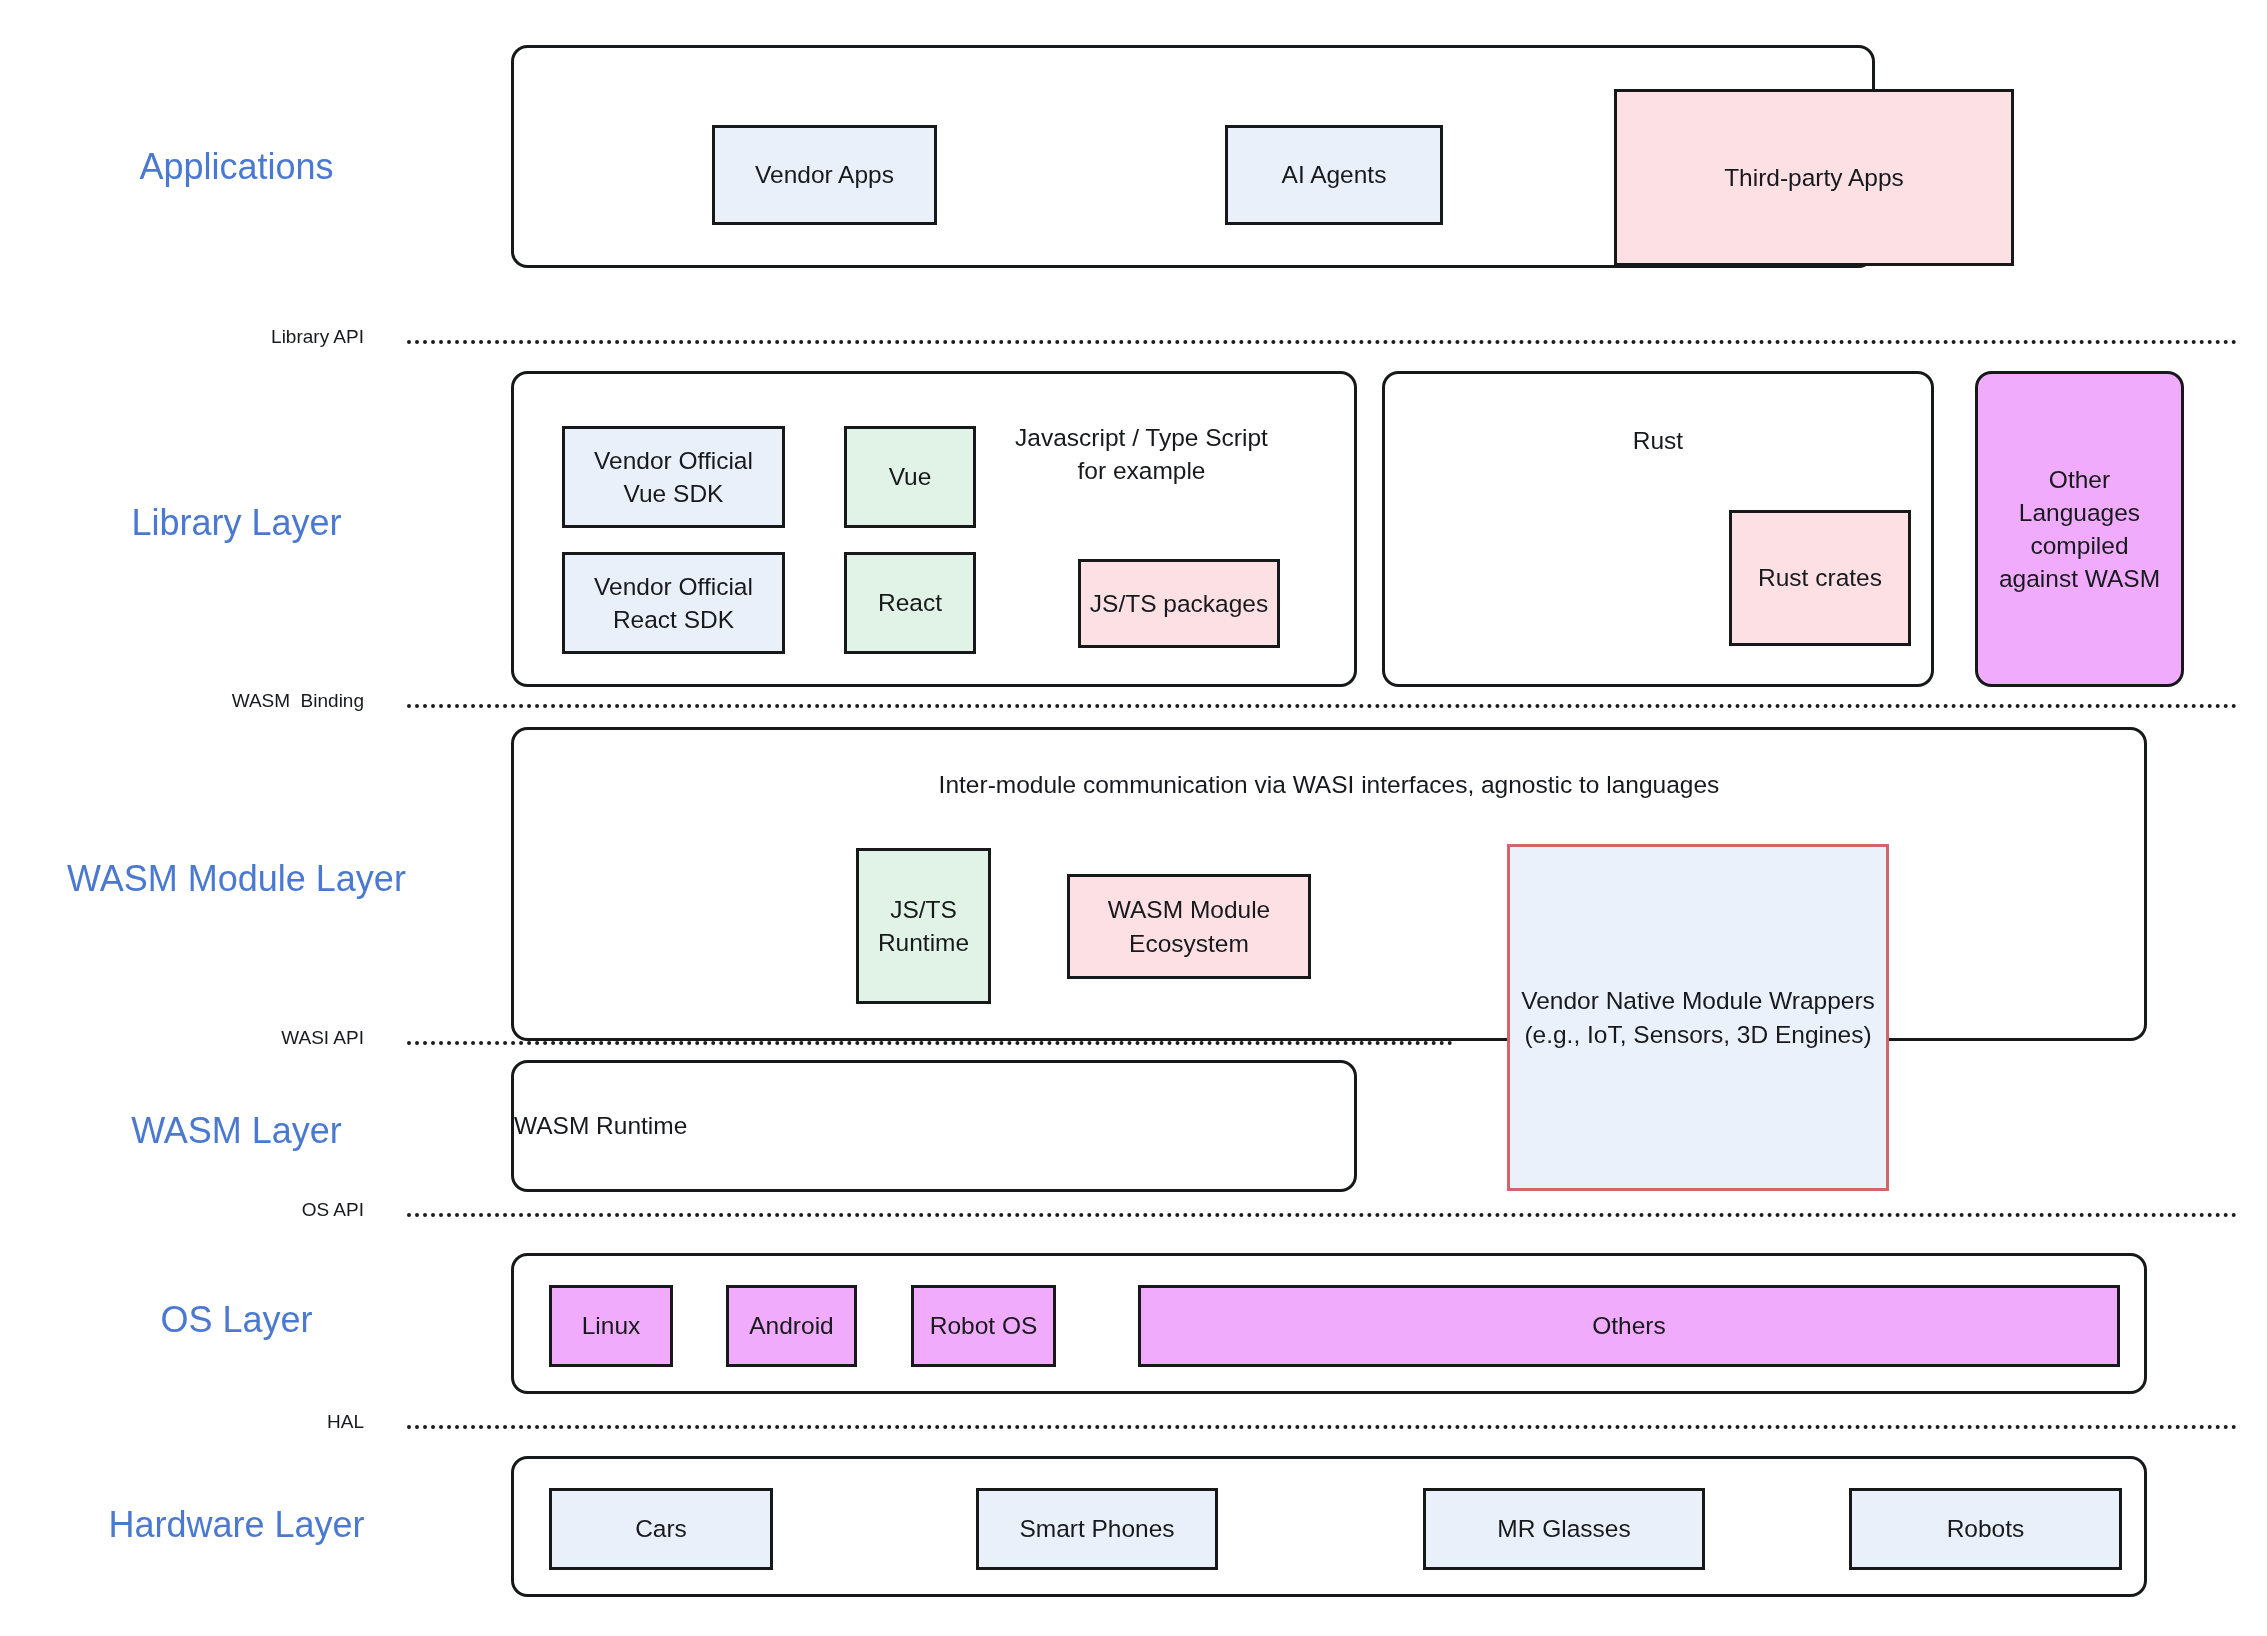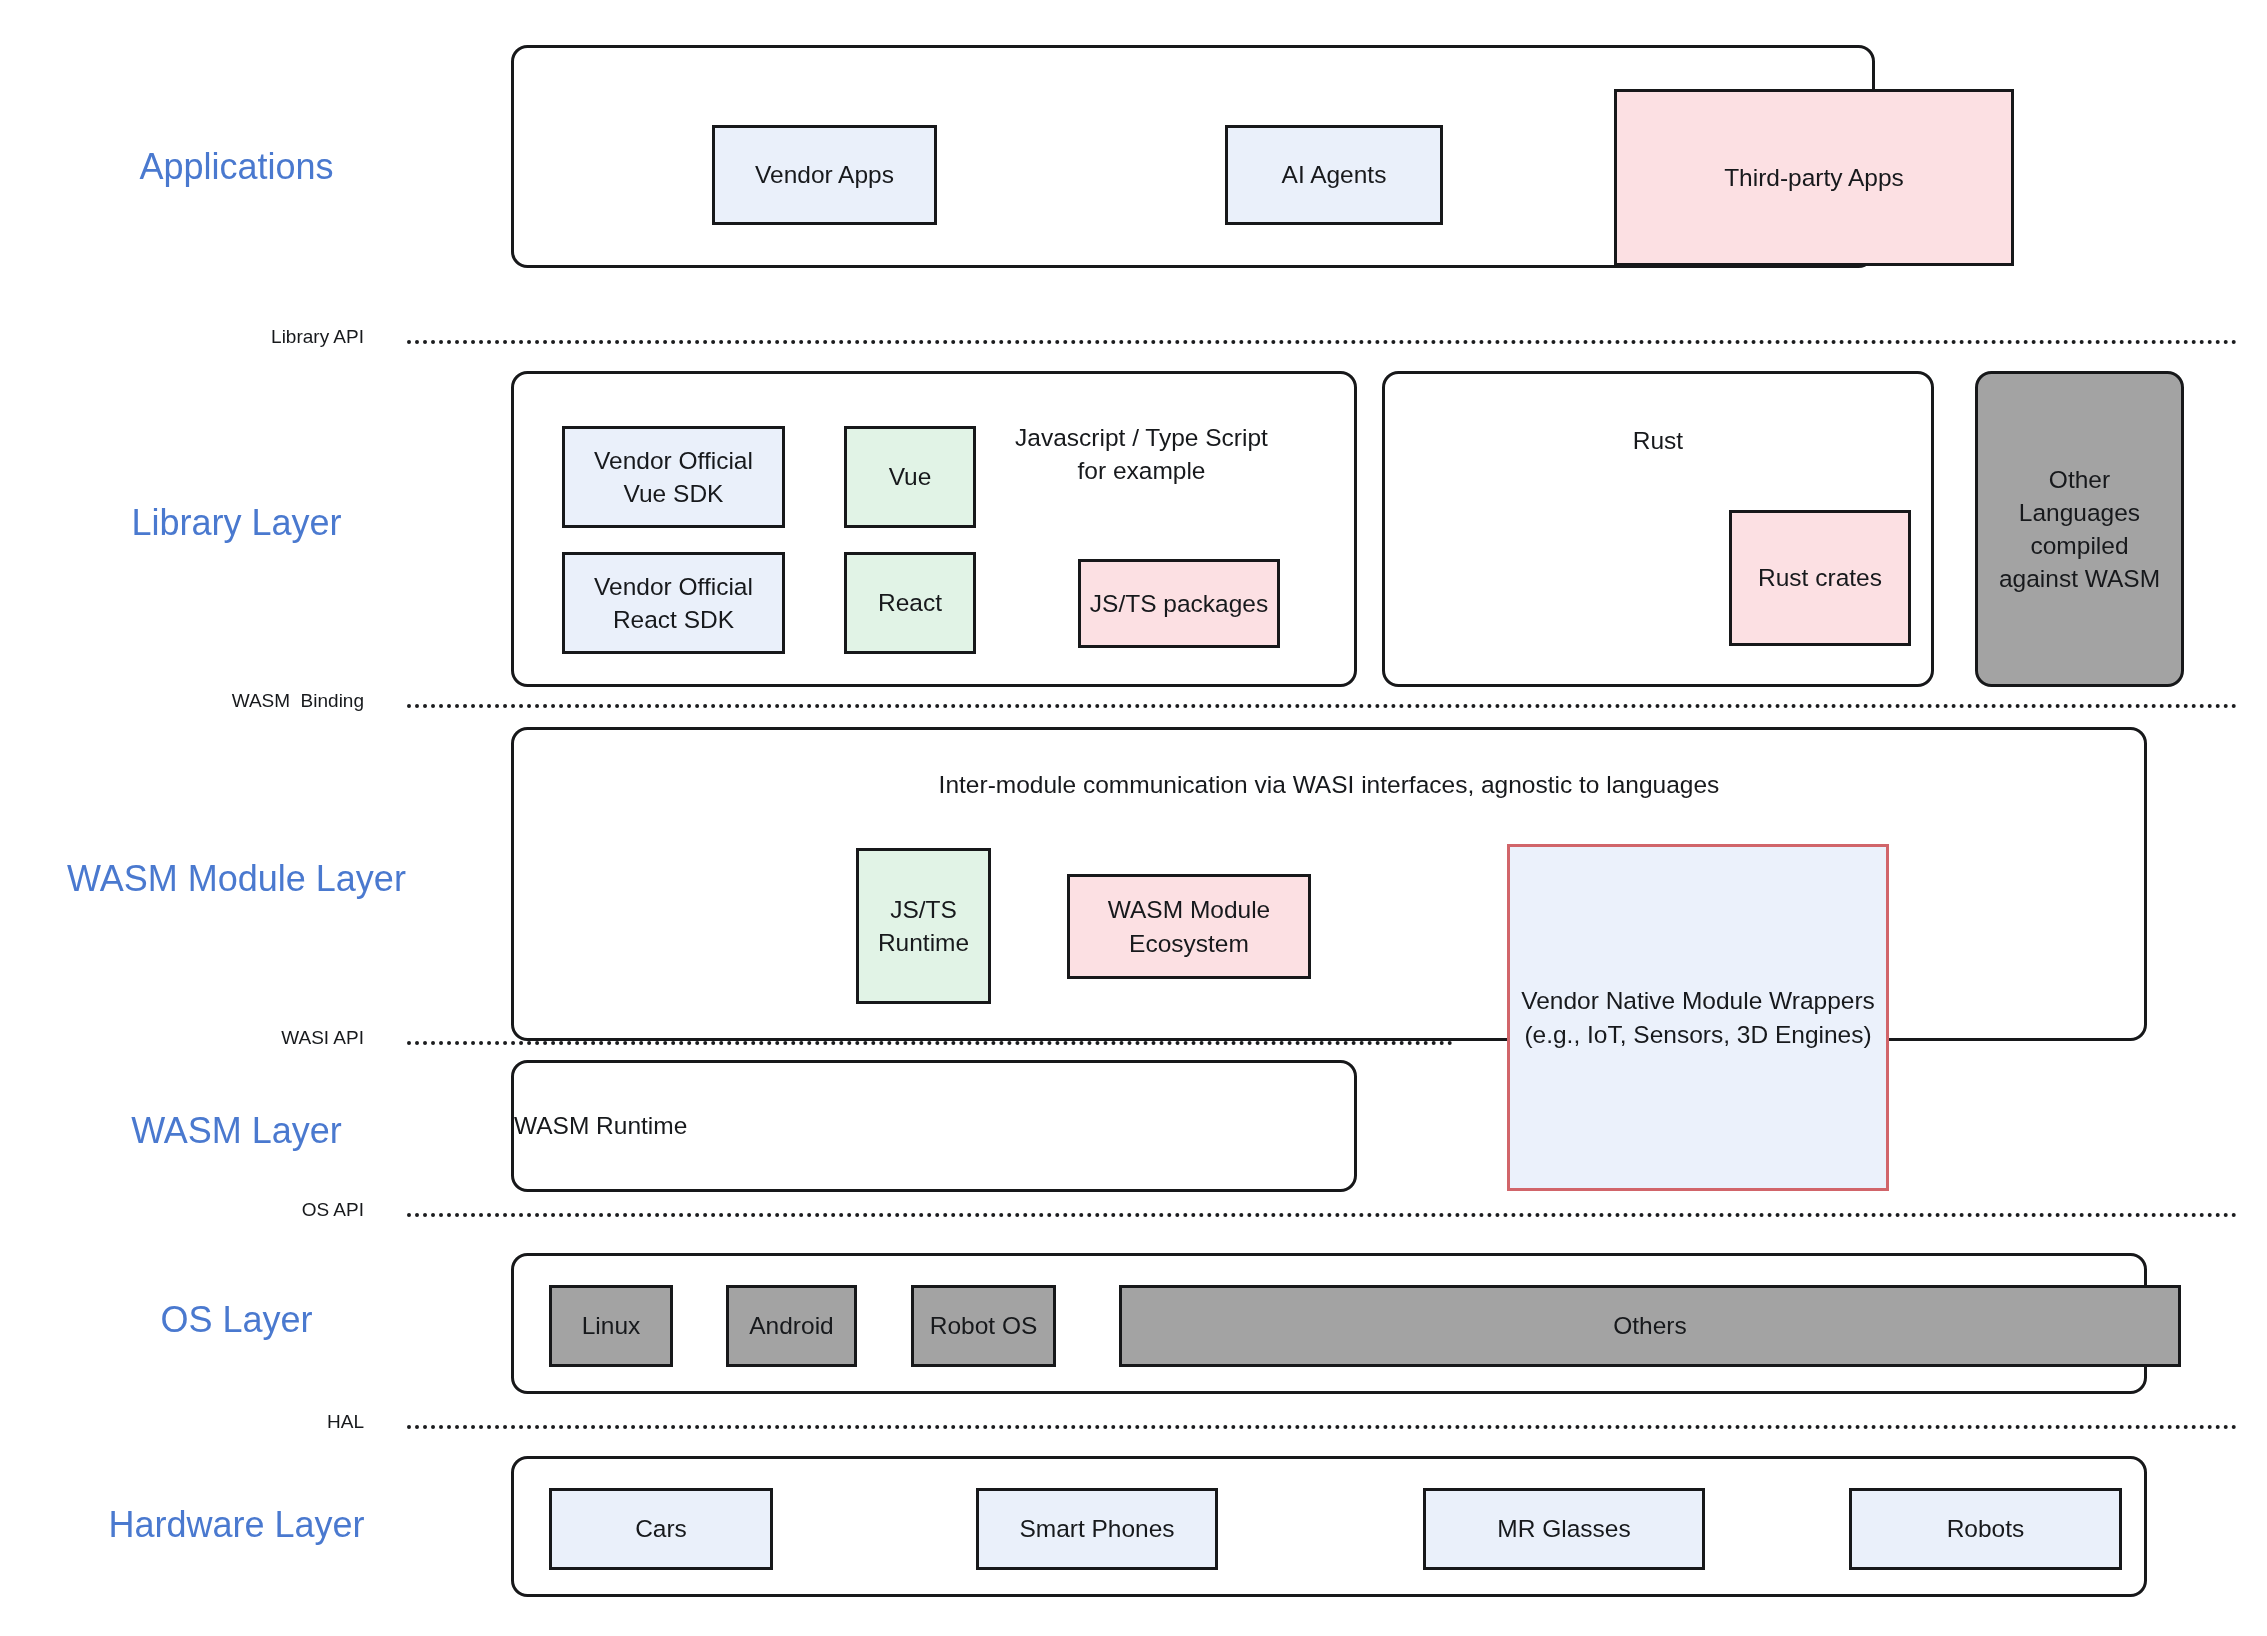--- a/index.html
+++ b/index.html
@@ -57,21 +57,21 @@
     justify-content: center;
     text-align: center;
     font-size: 24.5px;
     line-height: 1.35;
     color: #17191c;
     padding: 3.6px 7.3px;
   }
   .fill-blue  { background: #eaf0fa; }
   .fill-pink  { background: #fce0e3; }
   .fill-green { background: #e1f3e6; }
-  .fill-white { background: #a3a3a3; }
+  .fill-white { background: #f0abfc; }
 
   .node.red-outline {
     border: 3.6px solid #d1656a;
     background: #ebf1fb;
     z-index: 6;
   }
 
   
   .plain-text {
     position: absolute;
@@ -150,21 +150,21 @@
 
   <div class="container-box" style="left:511px; top:1060px; width:846px; height:132px;
        display:flex; align-items:center; justify-content:flex-start;">
     <div class="plain-text" style="position:static;">WASM Runtime</div>
   </div>
 
   <div class="container-box" style="left:511px; top:1253px; width:1636px; height:141px;">
     <div class="node fill-white" style="left:35px; top:29px; width:124px; height:82px;text-align:center;">Linux</div>
     <div class="node fill-white" style="left:212px; top:29px; width:131px; height:82px;">Android</div>
     <div class="node fill-white" style="left:397px; top:29px; width:145px; height:82px;">Robot OS</div>
-    <div class="node fill-white" style="left:605px; top:29px; width:1062px; height:82px;">Others</div>
+    <div class="node fill-white" style="left:624px; top:29px; width:982px; height:82px;">Others</div>
   </div>
 
   <div class="container-box" style="left:511px; top:1456px; width:1636px; height:141px;">
     <div class="node fill-blue" style="left:35px; top:29px; width:224px; height:82px;">Cars</div>
     <div class="node fill-blue" style="left:462px; top:29px; width:242px; height:82px;">Smart Phones</div>
     <div class="node fill-blue" style="left:909px; top:29px; width:282px; height:82px;">MR Glasses</div>
     <div class="node fill-blue" style="left:1335px; top:29px; width:273px; height:82px;">Robots</div>
   </div>
 
 </div>

